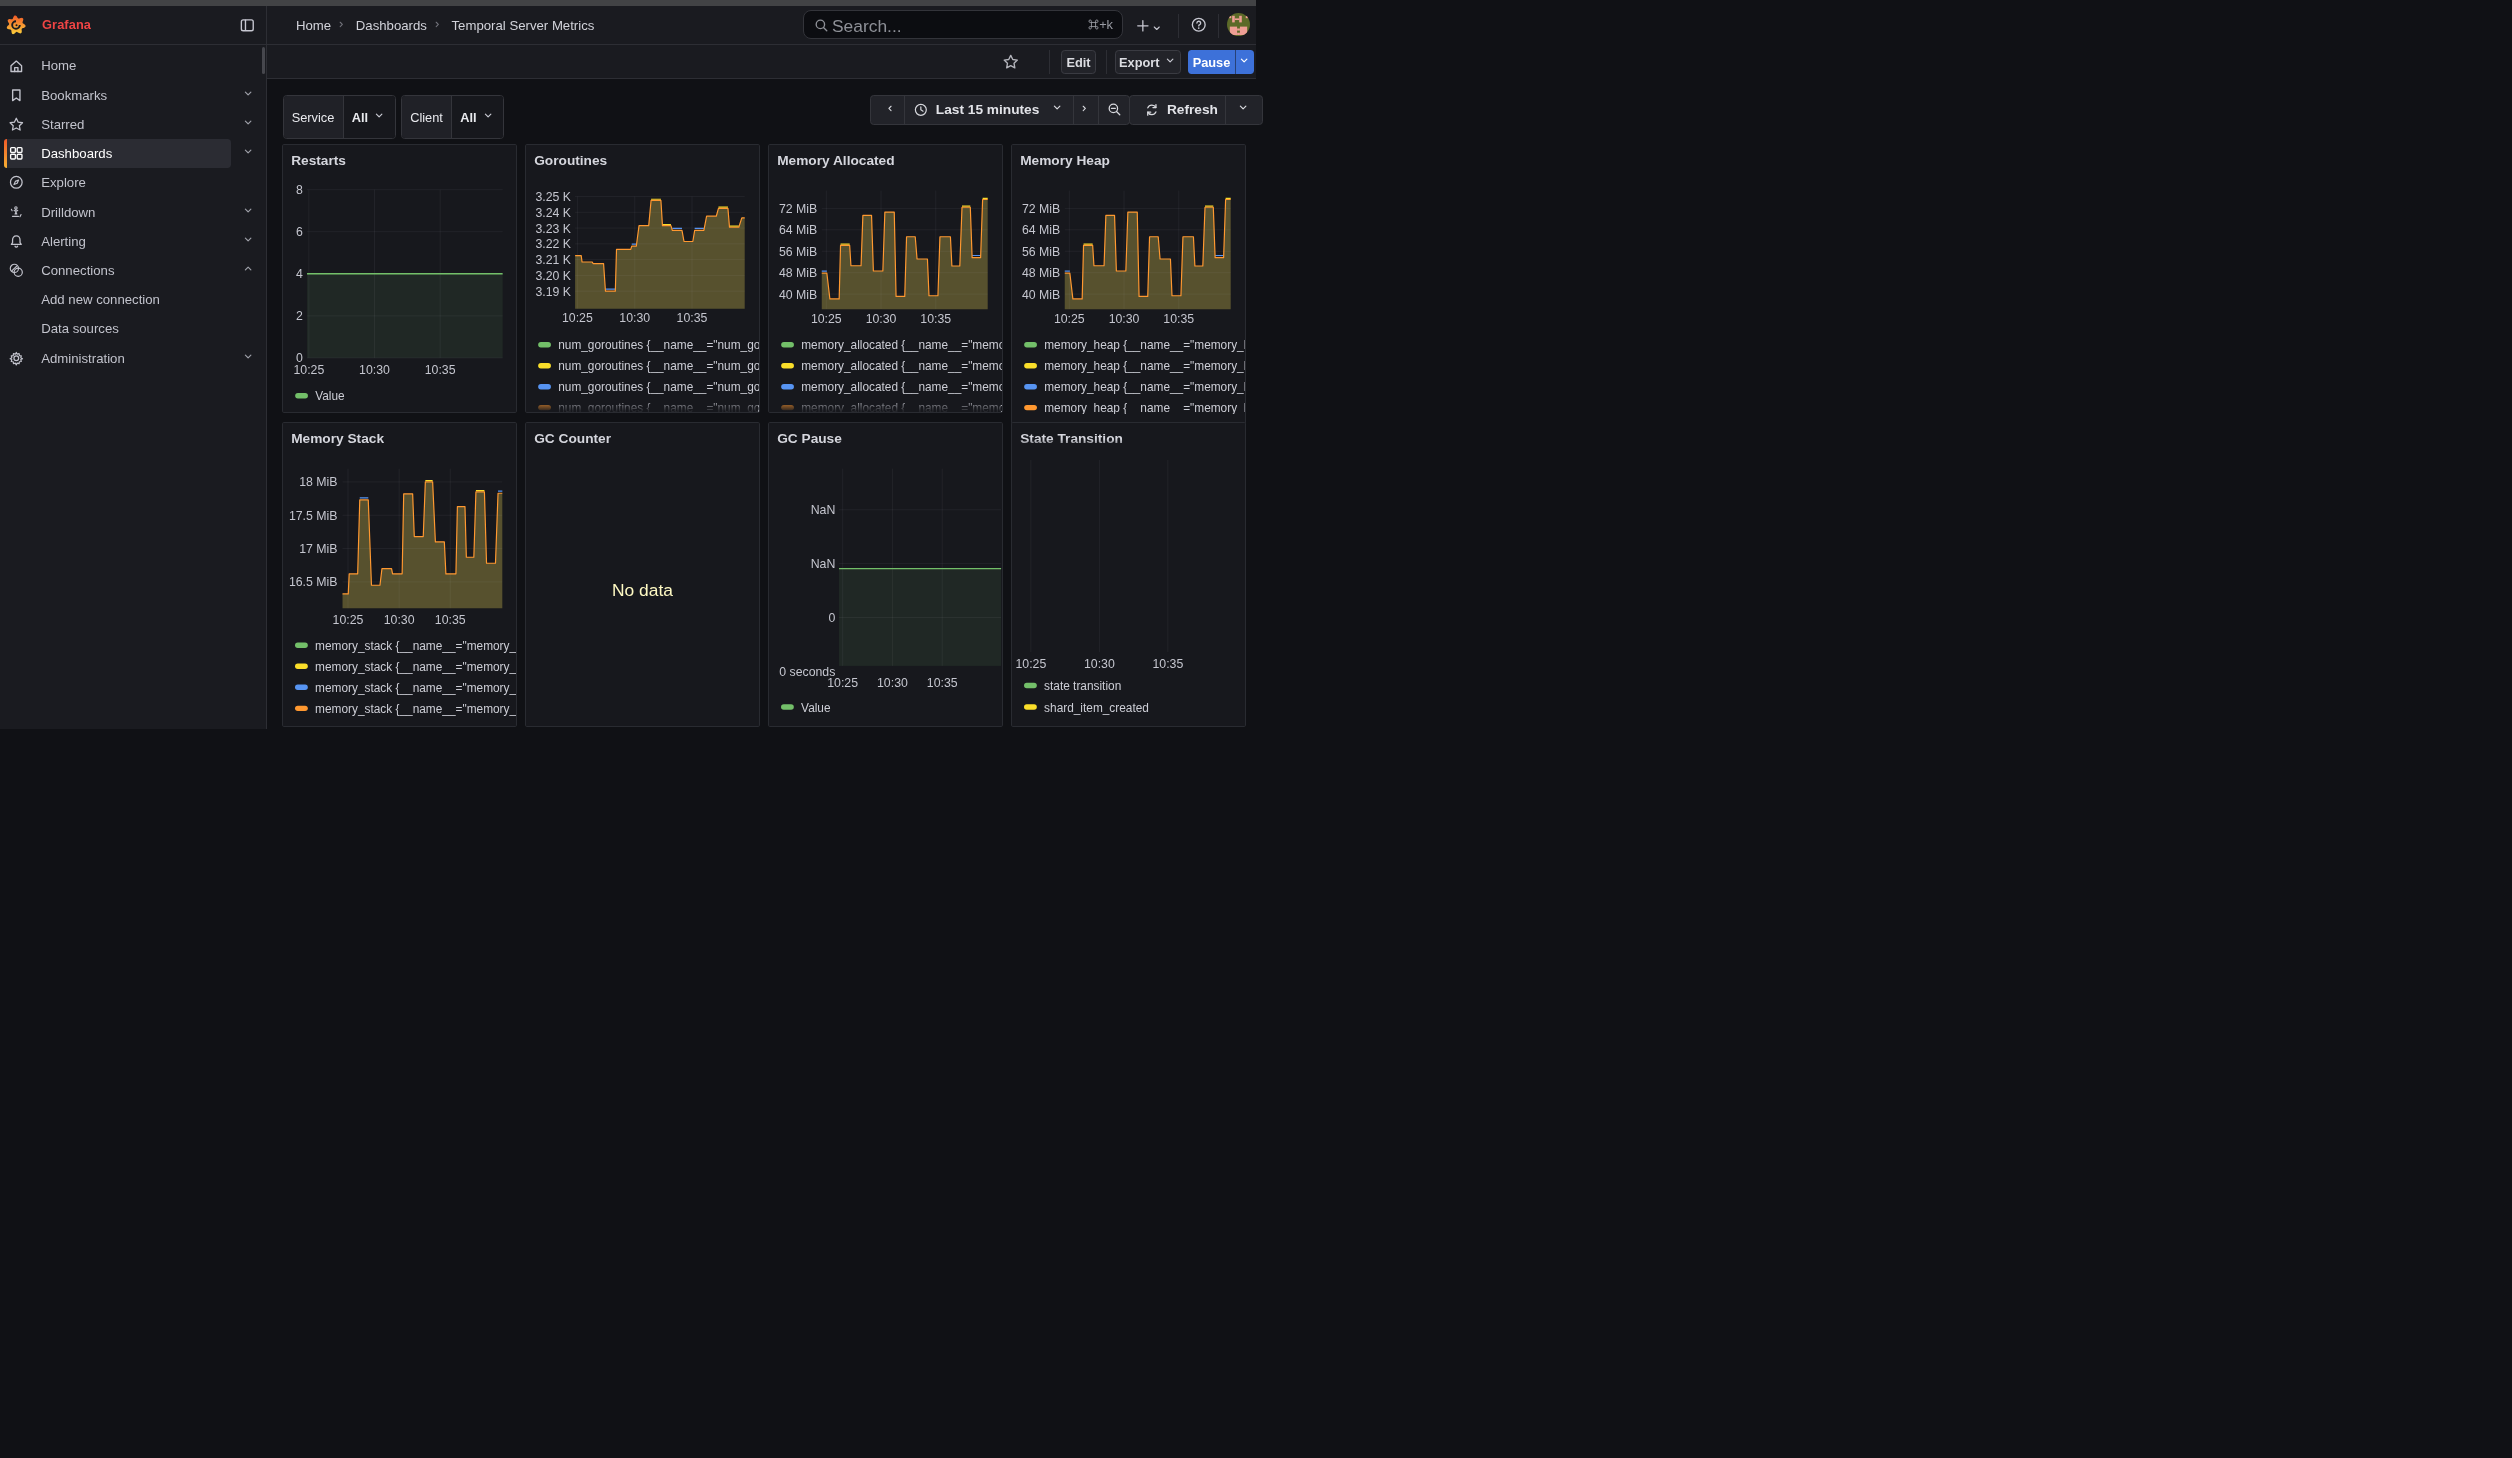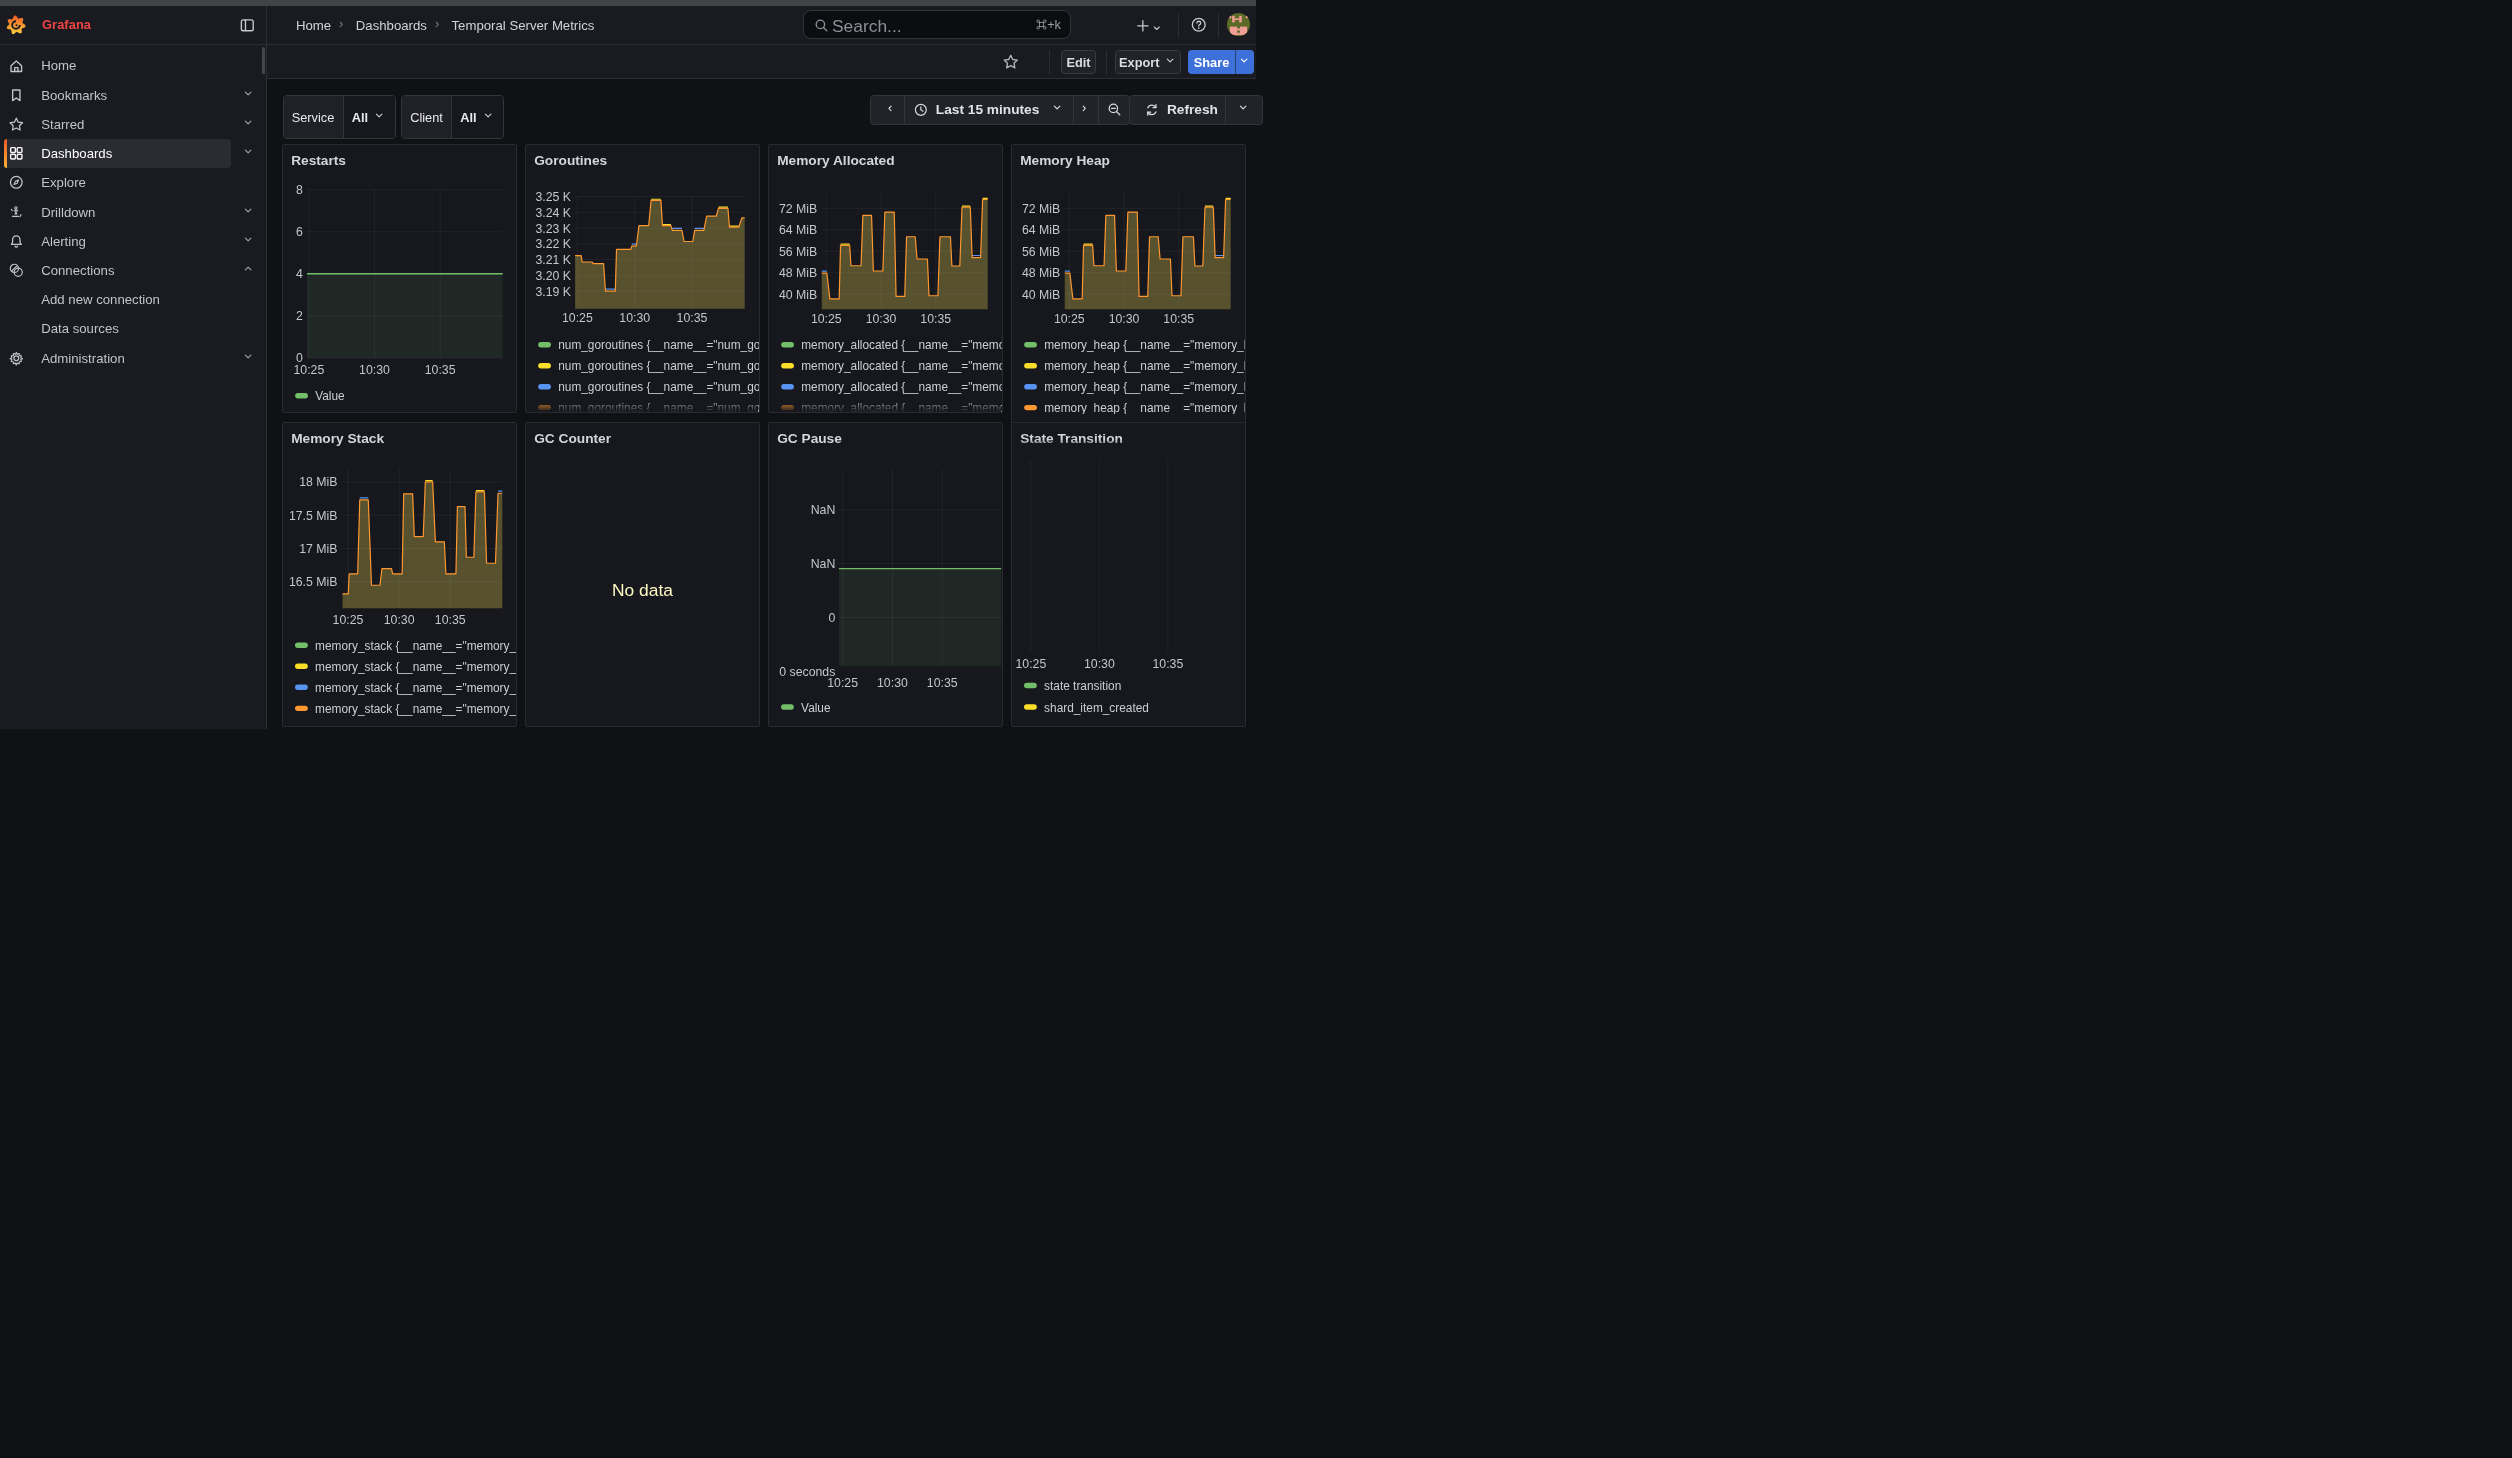--- a/index.html
+++ b/index.html
@@ -9,21 +9,21 @@
 .navline { position:absolute; left:0; top:44px; width:1256px; height:0.9px; background:#2d2e34; }
 .toolline { position:absolute; left:267px; top:78px; width:989px; height:0.9px; background:#2d2e34; }
 .vsep { position:absolute; left:266px; top:5.5px; width:0.9px; height:39px; background:#2d2e34; }
 .sidebar { position:absolute; left:0; top:45px; width:267px; height:684px; background:#1a1b20;
   border-right:0.9px solid #2d2e34; }
 .logo { position:absolute; left:6.4px; top:14.6px; }
 .brand { position:absolute; left:42px; top:17.4px; font-size:12.8px; font-weight:700; color:#ef4444; letter-spacing:0.1px; }
 .toggle { position:absolute; left:240px; top:18px; color:#c7c8d1; }
 .crumbs { position:absolute; left:296px; top:18px; font-size:13.2px; color:#d2d3da; white-space:nowrap; }
 .crumbs .sep { margin:0 7.3px; position:relative; top:0.9px; }
-.search { position:absolute; left:803px; top:10px; width:268px; height:29px; background:#0c0d11;
+.search { position:absolute; left:803px; top:10px; width:320px; height:29px; background:#0c0d11;
   border:0.9px solid #33343a; border-radius:8px; }
 .search .sic { position:absolute; left:10px; top:7.3px; color:#8e9097; }
 .search .ph { position:absolute; left:28px; top:4.6px; font-size:17.4px; color:#8e9097; }
 .search .kbd { position:absolute; right:9px; top:6.4px; font-size:12.8px; color:#9a9ca4; }
 .nplus { position:absolute; left:1136px; top:19px; color:#c7c8d1; }
 .nplusch { position:absolute; left:1153px; top:22px; color:#c7c8d1; }
 .ndiv1 { position:absolute; left:1178px; top:13.7px; width:0.9px; height:24px; background:#2d2e34; }
 .nq { position:absolute; left:1191px; top:17.4px; color:#c7c8d1; }
 .ndiv2 { position:absolute; left:1218px; top:13.7px; width:0.9px; height:24px; background:#2d2e34; }
 .navatar { position:absolute; left:1227px; top:12.8px; }
@@ -275,21 +275,21 @@
 <div class="tstar"><svg class="" style="color:#b4b5bc;" width="15.5" height="15.5" viewBox="0 0 16 16" fill="none" stroke="currentColor" stroke-width="1.5" stroke-linecap="round" stroke-linejoin="round">
       <path d="M8 1.4 L10.1 5.7 L14.8 6.3 L11.4 9.6 L12.2 14.3 L8 12.05 L3.8 14.3 L4.6 9.6 L1.2 6.3 L5.9 5.7 Z" stroke-width="1.4"></path>
     </svg></div>
 <div class="tdiv1"></div>
 <div class="tdiv2"></div>
 <div class="btn edit">Edit</div>
 <div class="btn export">Export <svg class="" style="color:#c7c8d1;" width="11" height="11" viewBox="0 0 16 16" fill="none" stroke="currentColor" stroke-width="1.5" stroke-linecap="round" stroke-linejoin="round">
       <path d="M2 3.2 L6 7.2 L10 3.2" stroke-width="1.7"></path>
     </svg></div>
 <div class="share">
-    <div class="m">Share</div>
+    <div class="m">Pause</div>
     <div class="c">
       <svg class="" style="color:#ffffff;" width="11" height="11" viewBox="0 0 16 16" fill="none" stroke="currentColor" stroke-width="1.5" stroke-linecap="round" stroke-linejoin="round">
         <path d="M2 3.2 L6 7.2 L10 3.2" stroke-width="1.7"></path>
       </svg>
     </div>
   </div>
 <div class="toolline"></div>
 <div class="content">
   <div class="ddgroup" style="left:15.5px;">
     <div class="lab">Service</div>

